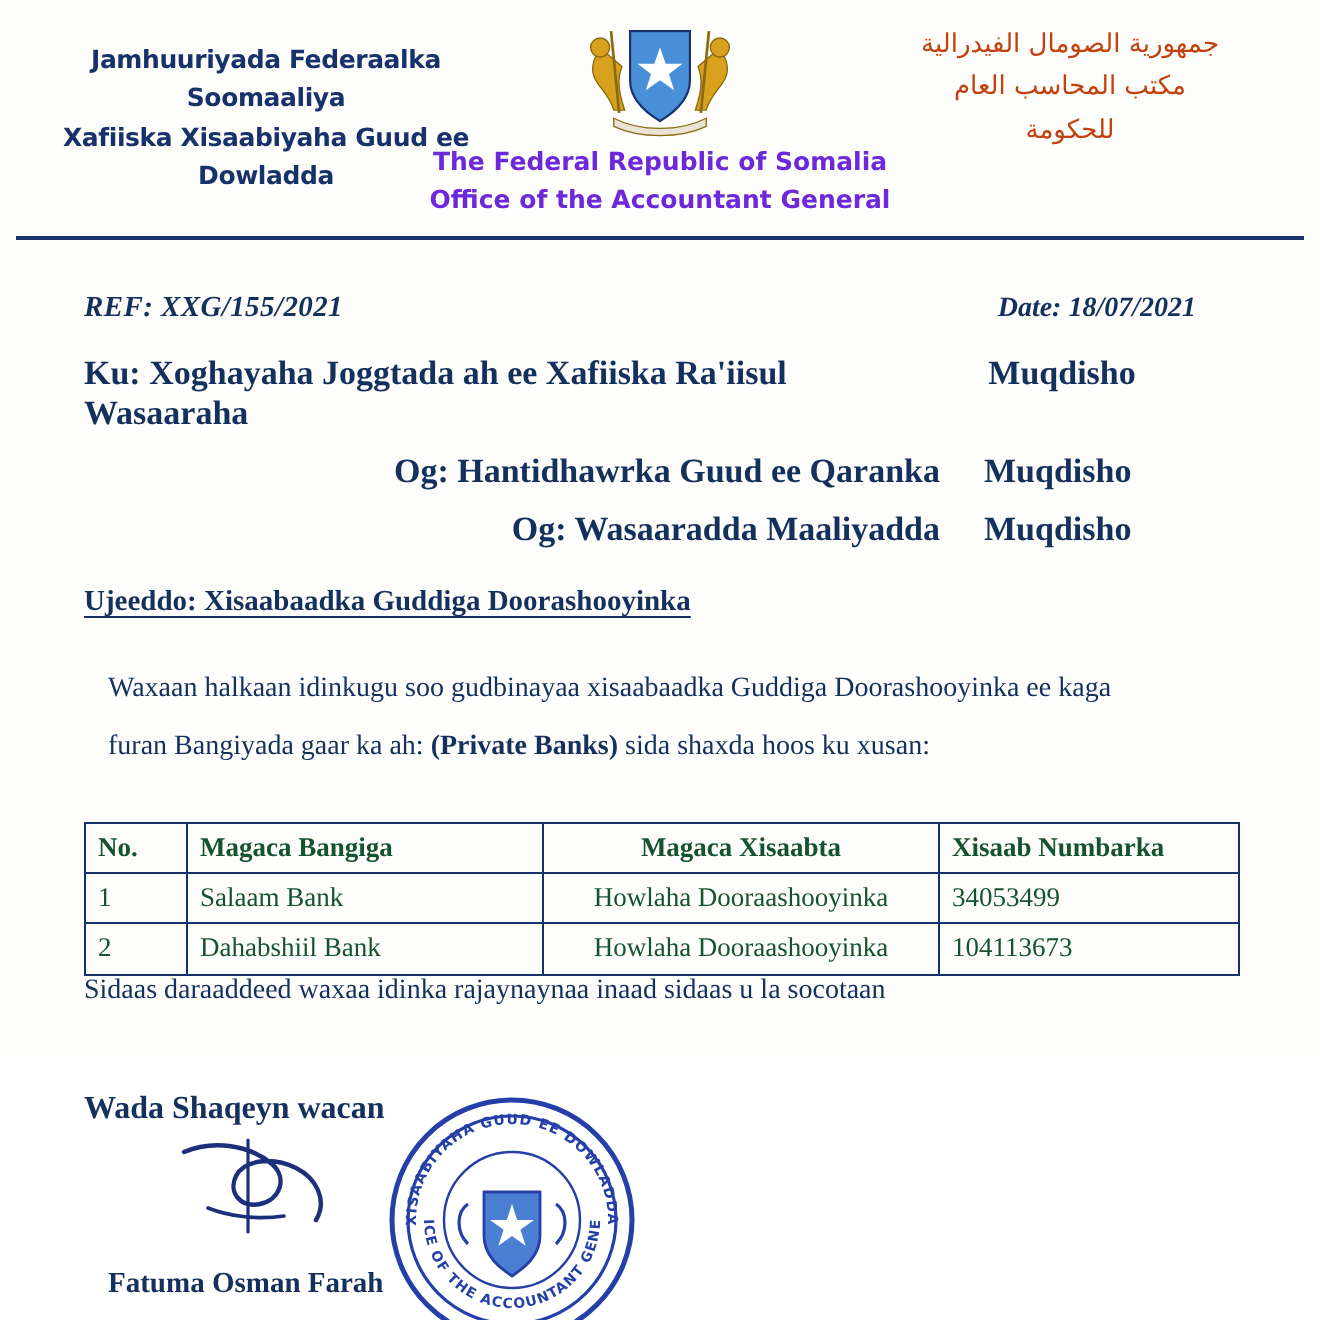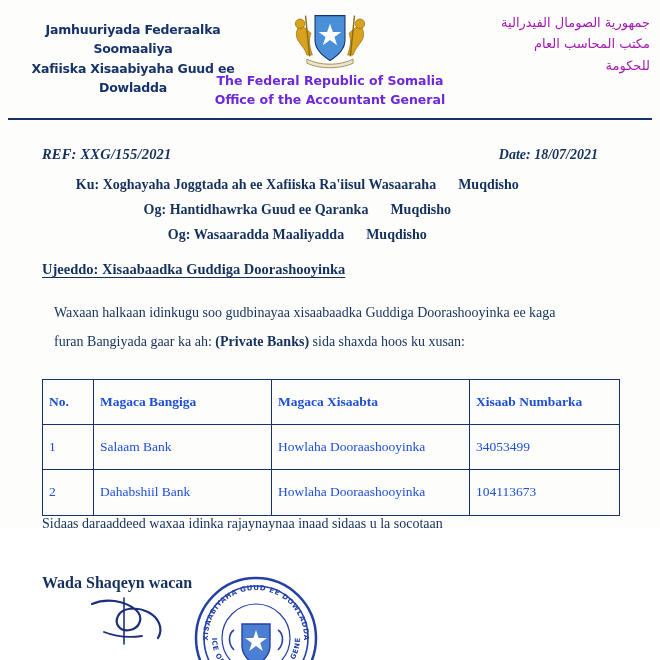--- a/index.html
+++ b/index.html
@@ -38,25 +38,25 @@
     font-size: 12.5px;
     line-height: 1.55;
     color: #17326b;
     letter-spacing: -0.2px;
   }
   .header-right {
     position: absolute;
     right: 10px;
     top: 12px;
     width: 230px;
-    text-align: right;
+    text-align: center;
     font-family: "DejaVu Sans", sans-serif;
     font-size: 13px;
     line-height: 1.65;
-    color: #a21caf;
+    color: #c2410c;
     direction: rtl;
   }
   .header-center {
     position: absolute;
     left: 50%;
     transform: translateX(-50%);
     top: 2px;
     width: 260px;
     text-align: center;
   }
@@ -111,23 +111,23 @@
     font-weight: bold;
     font-size: 14px;
     padding-right: 22px;
   }
 
   .addr-list {
     margin-top: 14px;
   }
   .addr {
     display: flex;
-    justify-content: center;
+    justify-content: flex-end;
     align-items: baseline;
-    font-size: 14px;
+    font-size: 17px;
     font-weight: bold;
     margin-bottom: 9px;
   }
   .addr .who { flex: 0 1 auto; }
   .addr .city {
     width: 150px;
     text-align: left;
     padding-left: 22px;
     box-sizing: border-box;
   }
@@ -150,31 +150,31 @@
 
   
   table.acct {
     margin-top: 22px;
     width: 100%;
     border-collapse: collapse;
     font-size: 13.5px;
   }
   table.acct th, table.acct td {
     border: 1px solid #17326b;
-    padding: 12px 6px;
+    padding: 2px 6px;
     text-align: left;
-    color: #1d4ed8;
+    color: #14532d;
     line-height: 1.5;
   }
   table.acct th {
     font-weight: bold;
   }
   table.acct td.num, table.acct th.num { width: 38px; text-align: left; }
   table.acct th.c2, table.acct td.c2 { width: 165px; }
-  table.acct th.c3, table.acct td.c3 { width: 185px; }
+  table.acct th.c3, table.acct td.c3 { width: 185px; text-align: center; }
 
   .closing {
     font-size: 14px;
   }
 
   
   .sig-area {
     margin-top: 42px;
     position: relative;
     height: 150px;

